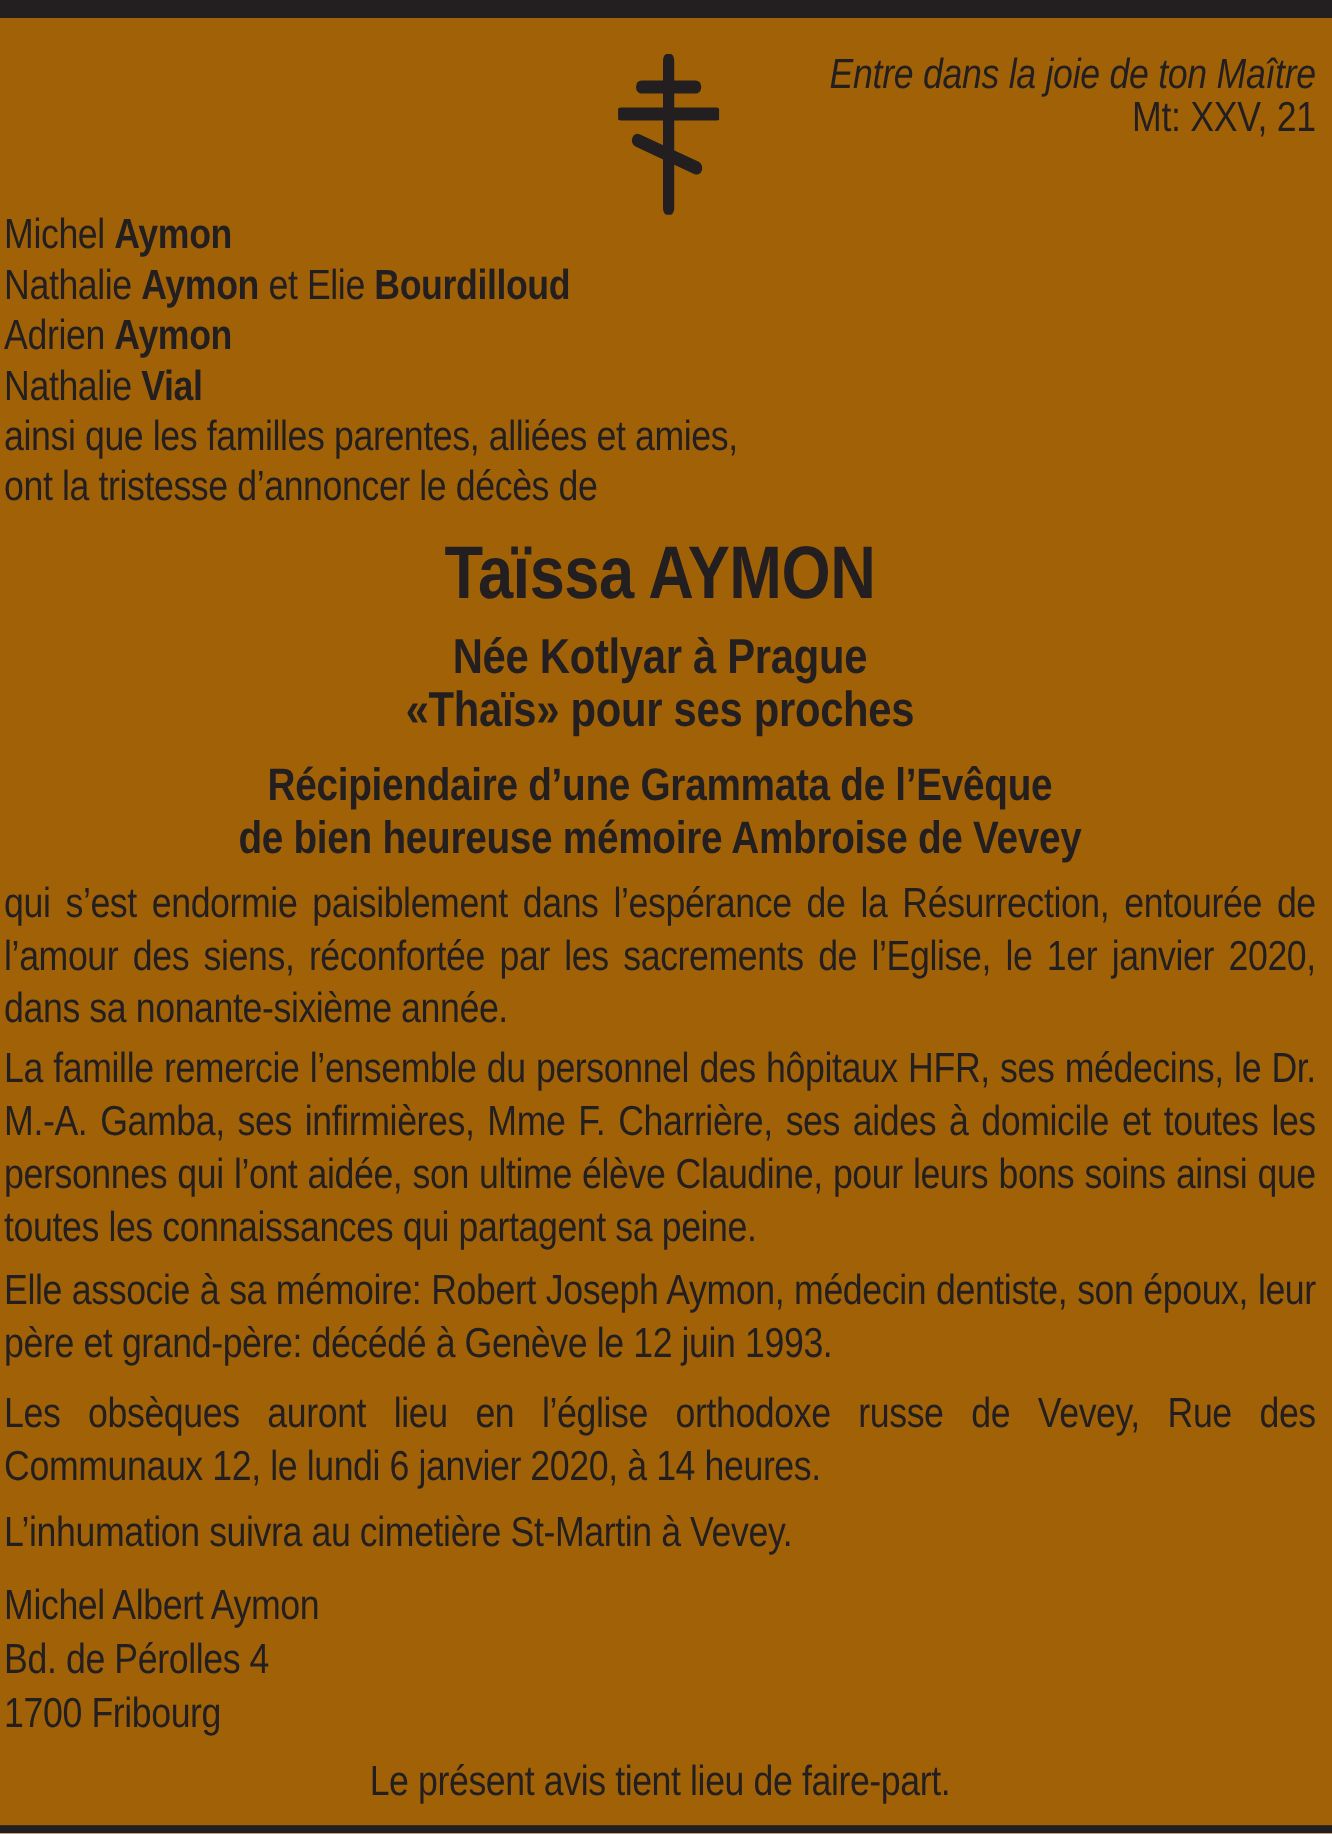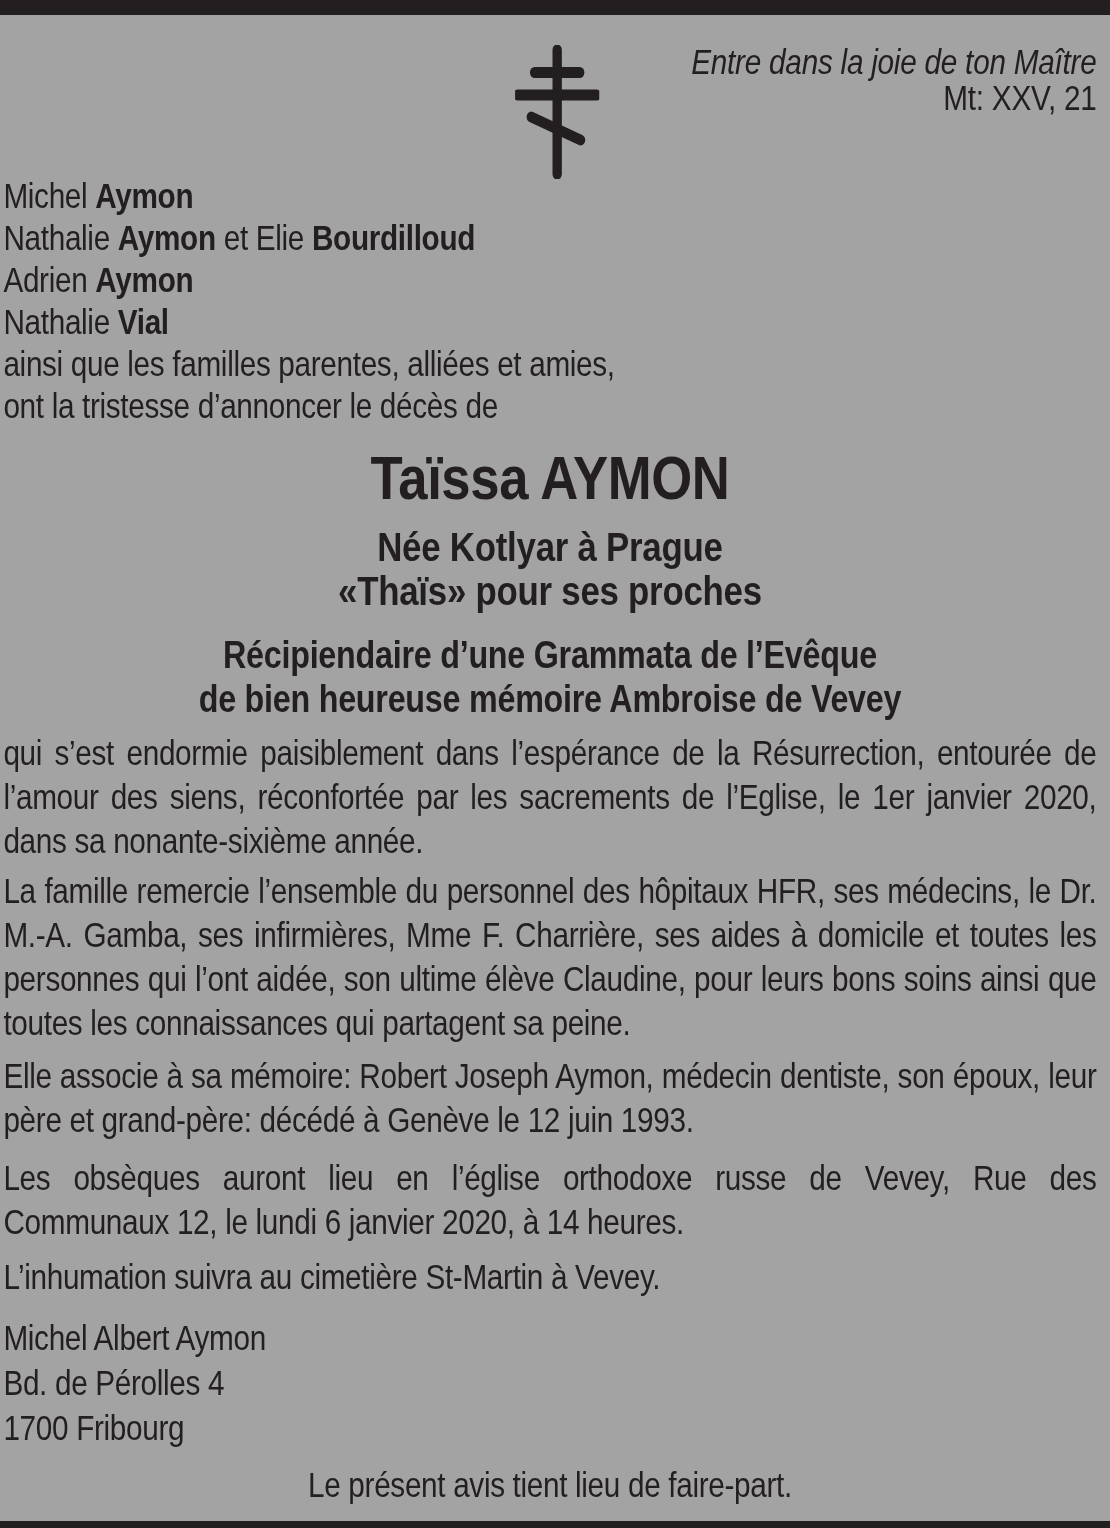--- a/index.html
+++ b/index.html
@@ -1,20 +1,20 @@
 <!DOCTYPE html>
 <html><head>
 <meta charset="utf-8">
 <style>
   html, body { margin: 0; padding: 0; background: #ffffff; }
   .sheet {
     position: relative;
     width: 1110px;
     height: 1528px;
-    background: #a3a3a3;
+    background: #a16207;
     overflow: hidden;
     font-family: "Liberation Sans", "DejaVu Sans", sans-serif;
     color: #231f20;
   }
   .rule-top {
     position: absolute; top: 0; left: 0; width: 100%; height: 15px;
     background: #231f20;
   }
   .rule-bottom {
     position: absolute; bottom: 0; left: 0; width: 100%; height: 7px;

